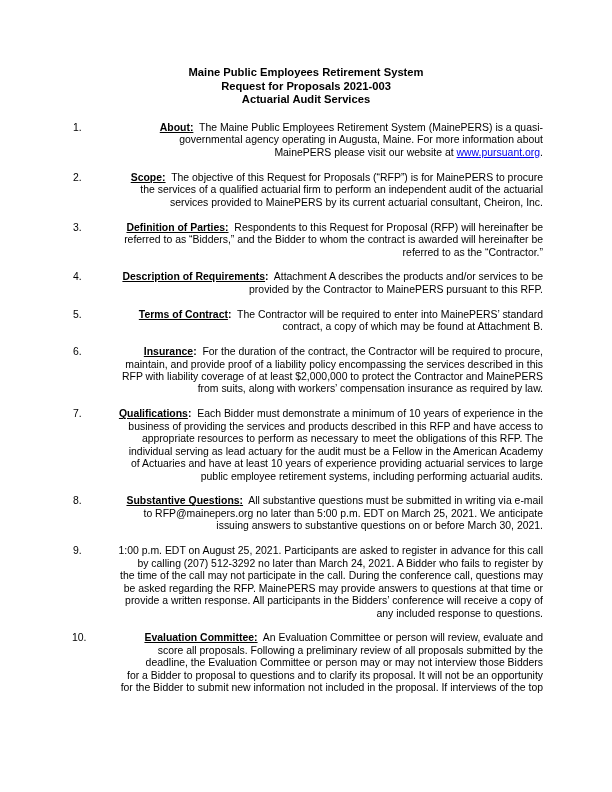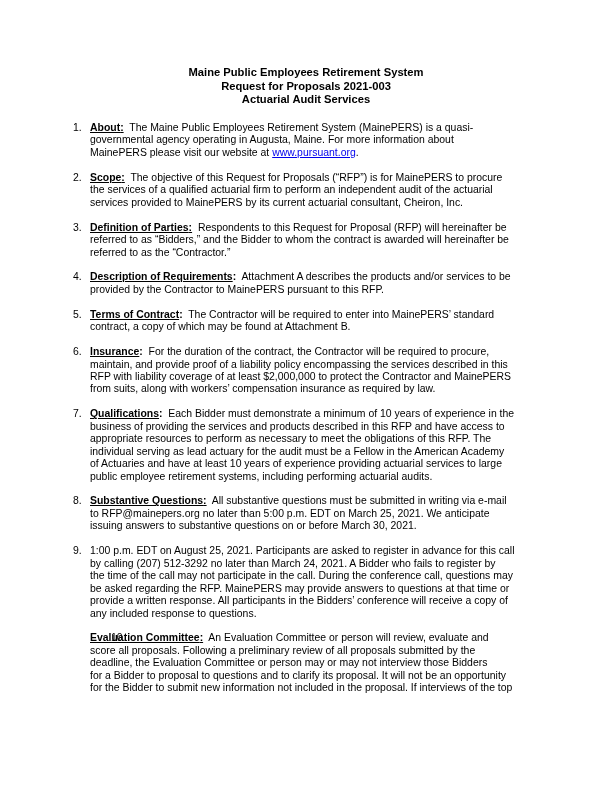--- a/index.html
+++ b/index.html
@@ -5,26 +5,26 @@
   html, body { margin: 0; padding: 0; background: #ffffff; }
   body { width: 612px; height: 792px; position: relative; overflow: hidden;
          font-family: "Liberation Sans", sans-serif; color: #000; }
   .page { position: absolute; left: 0; top: 0; width: 542px; height: 792px; background: #fff; }
   .title-block { position: absolute; top: 66px; left: 0; width: 612px; text-align: center;
                  font-weight: bold; font-size: 11.2px; line-height: 13.6px; }
   .title-block div { white-space: nowrap; }
   .items { position: absolute; top: 122px; left: 73px; width: 470px; font-size: 10.45px; line-height: 12.45px; }
   .item { position: relative; padding-left: 17px; margin-bottom: 12.45px; }
   .item .num { position: absolute; left: 0; top: 0; }
-  .item.two-digit .num { left: -1px; margin-left: 39px; }
+  .item.two-digit .num { left: -1px; }
   .item .heading { font-weight: bold; text-decoration: underline; }
   .item .colon { font-weight: bold; }
   .item .colon.u { text-decoration: underline; }
   .item a { color: #0000ee; text-decoration: underline; }
-  .line { display: block; white-space: nowrap; }
+  .line { display: block; white-space: nowrap; text-align: right; }
 </style>
 </head>
 <body>
 
 <div class="page">
   <div class="title-block">
     <div>Maine Public Employees Retirement System</div>
     <div>Request for Proposals 2021-003</div>
     <div>Actuarial Audit Services</div>
   </div>

